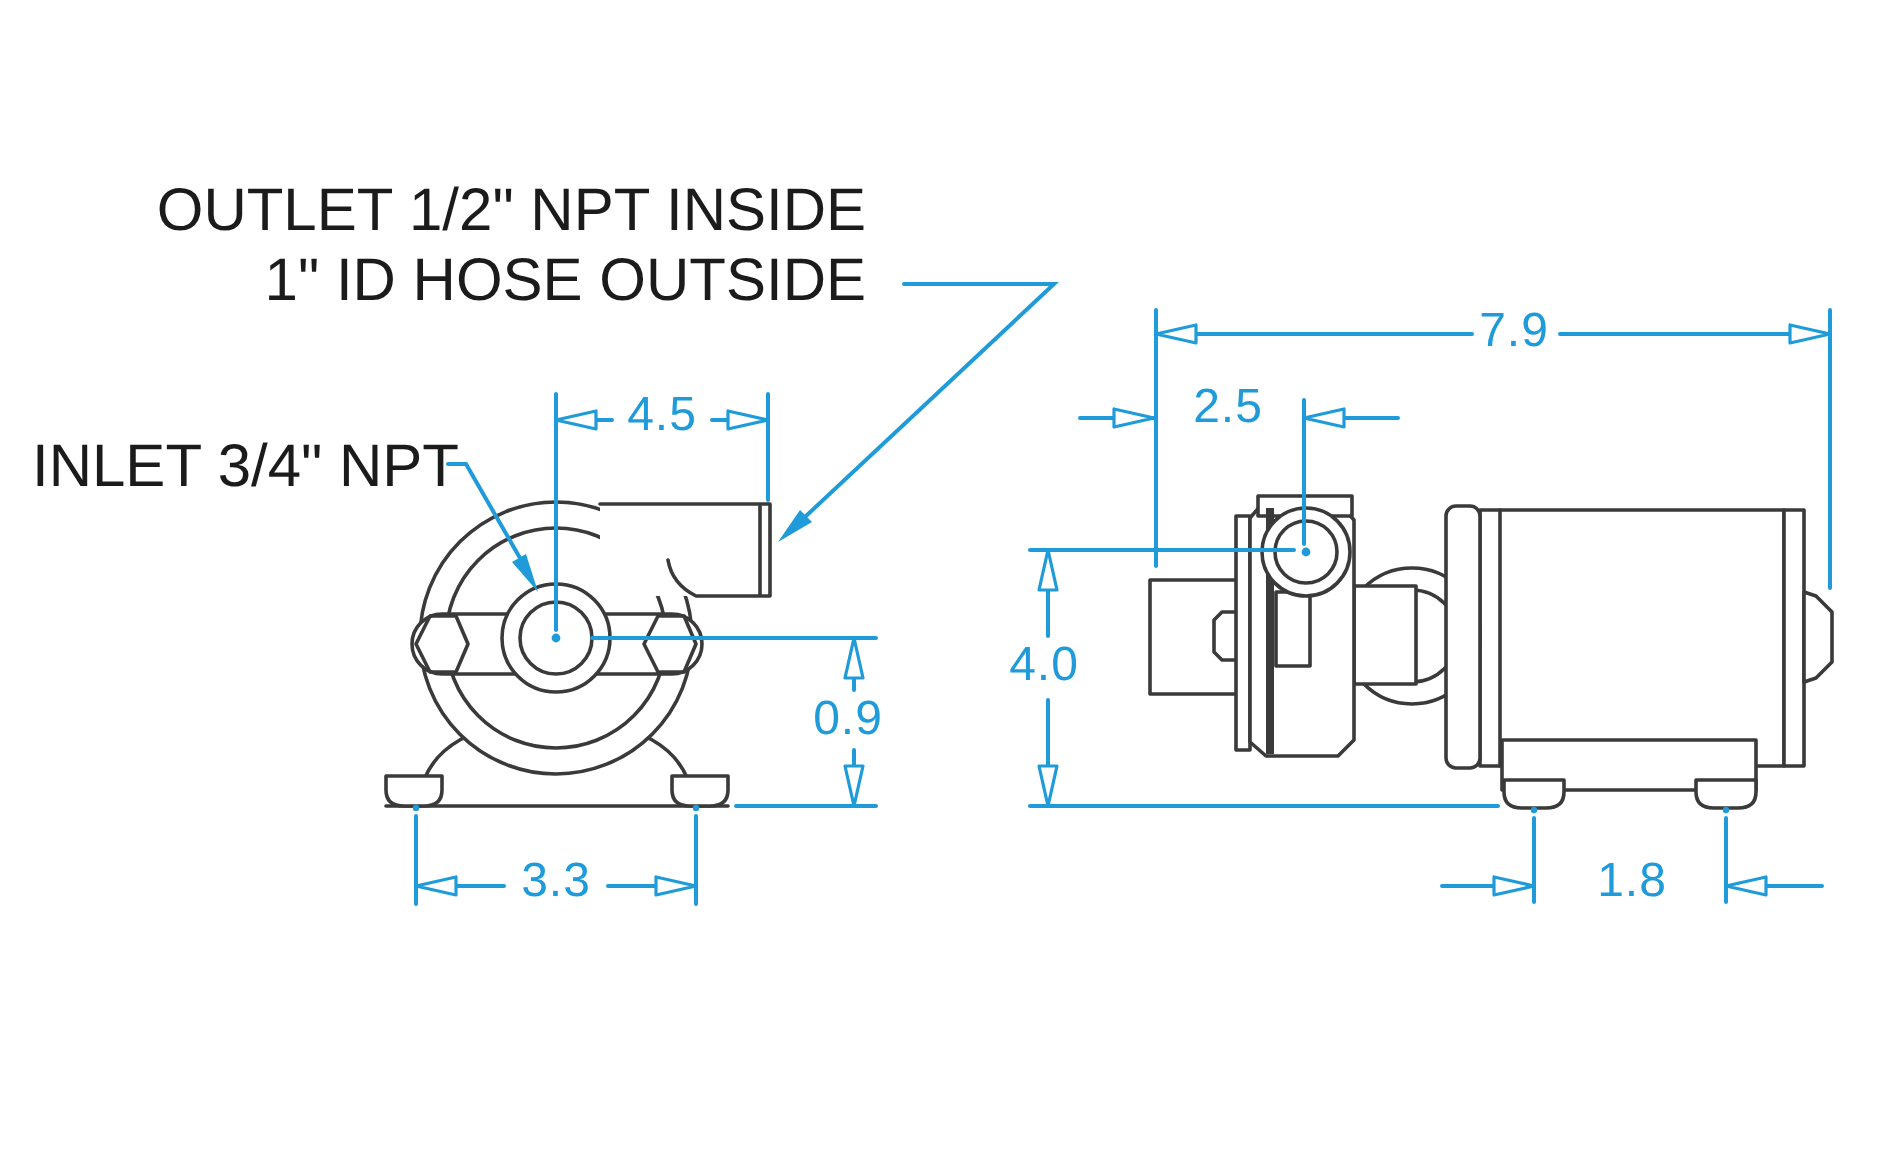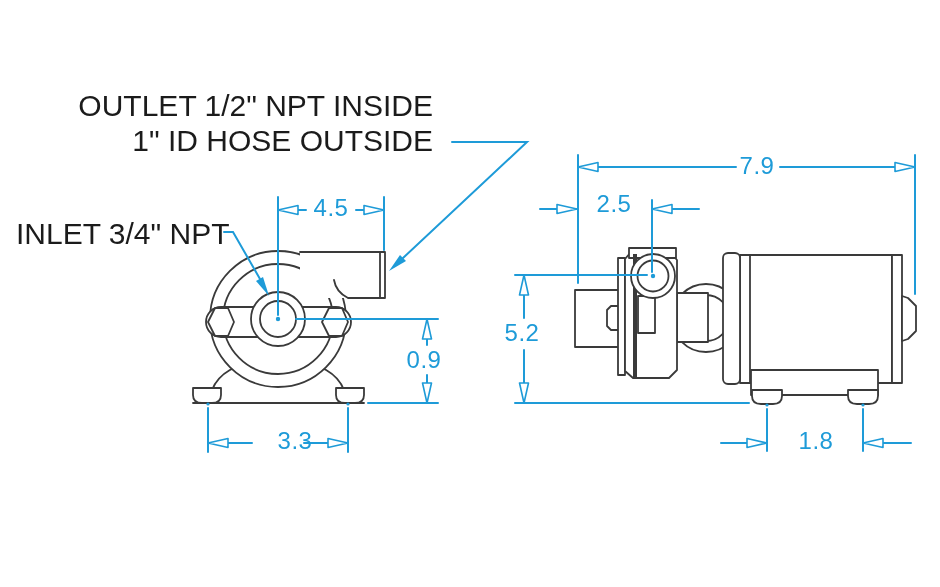--- a/index.html
+++ b/index.html
@@ -150,19 +150,19 @@
 
 <div class="txt label outlet-label">
   <div>OUTLET 1/2" NPT INSIDE</div>
   <div>1" ID HOSE OUTSIDE</div>
 </div>
 
 <div class="txt label inlet-label">INLET 3/4" NPT</div>
 
 <span class="txt dim" style="left:331px;top:208px">4.5</span>
 <span class="txt dim" style="left:424px;top:360px">0.9</span>
-<span class="txt dim" style="left:295px;top:441px">3.3</span>
+<span class="txt dim" style="left:278px;top:441px">3.3</span>
 <span class="txt dim" style="left:757px;top:166px">7.9</span>
 <span class="txt dim" style="left:614px;top:204px">2.5</span>
-<span class="txt dim" style="left:522px;top:333px">5.2</span>
+<span class="txt dim" style="left:522px;top:333px">4.0</span>
 <span class="txt dim" style="left:816px;top:441px">1.8</span>
 
 </div>
 
 </body></html>

